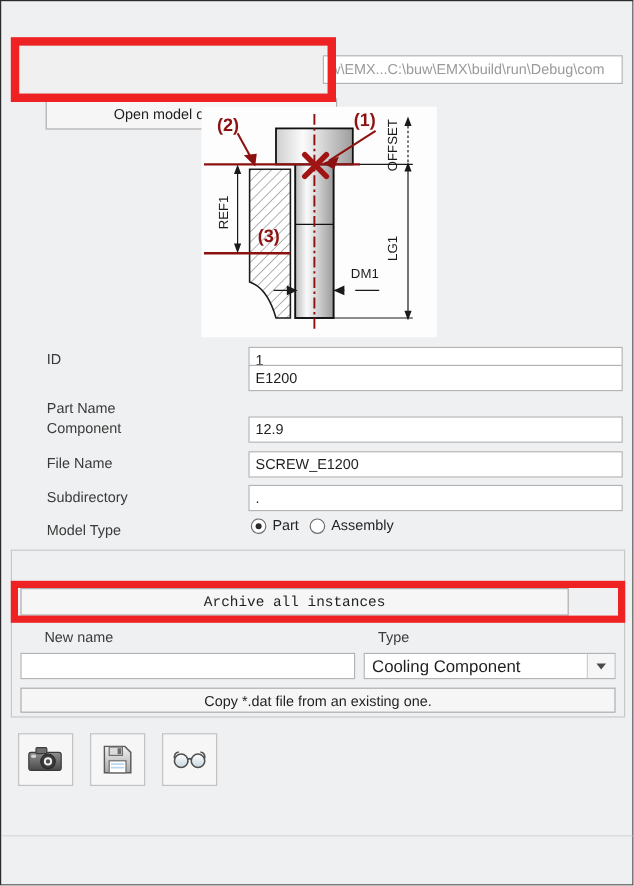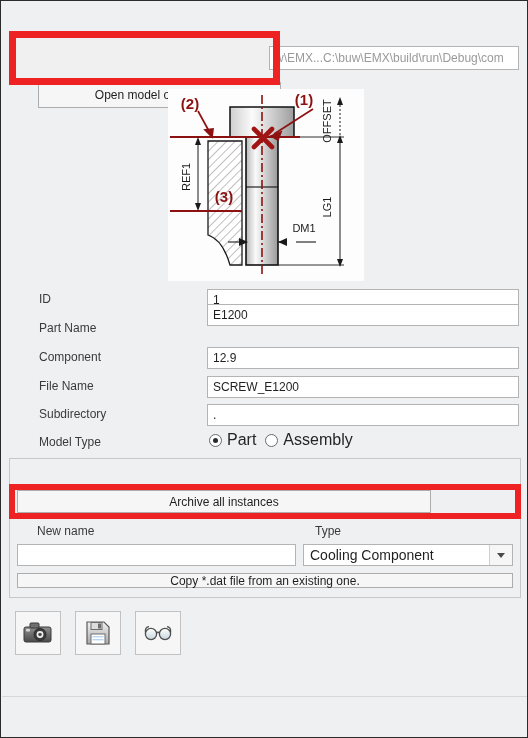--- a/index.html
+++ b/index.html
@@ -112,21 +112,21 @@
     position: absolute;
     left: 208px; top: 430px;
     display: flex;
     align-items: center;
     gap: 9px;
   }
   .radio-opt {
     display: flex;
     align-items: center;
     gap: 5px;
-    font-size: 16px;
+    font-size: 12px;
     color: #252525;
   }
   .radio-dot {
     width: 13px; height: 13px;
     border-radius: 50%;
     border: 1px solid #6b6b6b;
     background: #ffffff;
     box-sizing: border-box;
     position: relative;
     flex: none;
@@ -143,21 +143,21 @@
   
   #group-box {
     position: absolute;
     left: 8px; top: 457px;
     width: 512px; height: 140px;
     border: 1px solid #c8c8c8;
     box-sizing: border-box;
     background: #eff0f1;
   }
   #split-btn   { position:absolute; left:16px; top:462px;  width:496px; height:21px; }
-  #archive-btn { position:absolute; left:16px; top:489px;  width:414px; height:23px; }
+  #archive-btn { position:absolute; left:16px; top:489px;  width:457px; height:23px;font-family:Liberation Mono, monospace; }
   #hl-archive {
     position: absolute;
     left: 8px; top: 483px;
     width: 512px; height: 35px;
     border: 6px solid #ee2222;
     box-sizing: border-box;
     z-index: 6;
     pointer-events: none;
   }
   #newname-lbl { top: 523px; left: 16px; }
@@ -190,21 +190,21 @@
     align-items: center;
     justify-content: center;
     flex: none;
   }
   .caret {
     width: 0; height: 0;
     border-left: 4px solid transparent;
     border-right: 4px solid transparent;
     border-top: 5px solid #4a4a4a;
   }
-  #copy-btn { position:absolute; left:16px; top:572px; width:496px; height:15px; }
+  #copy-btn { position:absolute; left:16px; top:572px; width:496px; height:21px; }
 
   
   .iconbtn {
     position: absolute;
     top: 610px;
     width: 46px; height: 44px;
     background: #f6f6f6;
     border: 1px solid #c2c2c2;
     box-sizing: border-box;
     display: flex;
@@ -318,21 +318,21 @@
       <text x="163" y="32" font-family="Liberation Sans, sans-serif" font-size="11" fill="#1a1a1a" text-anchor="middle" transform="rotate(-90 163 32)">OFFSET</text>
       <text x="163" y="118" font-family="Liberation Sans, sans-serif" font-size="11" fill="#1a1a1a" text-anchor="middle" transform="rotate(-90 163 118)">LG1</text>
       <text x="22" y="88" font-family="Liberation Sans, sans-serif" font-size="11" fill="#1a1a1a" text-anchor="middle" transform="rotate(-90 22 88)">REF1</text>
       <text x="136" y="143" font-family="Liberation Sans, sans-serif" font-size="11" fill="#1a1a1a" text-anchor="middle">DM1</text>
     </svg>
   </div>
 
   <div class="lbl frow-label" style="top:291px">ID</div>
   <div class="field frow-input" style="top:288px">1</div>
 
-  <div class="lbl frow-label" style="top:320px">Part Name</div>
+  <div class="lbl frow-label" style="top:332px">Part Name</div>
   <div class="field frow-input" style="top:303px">E1200</div>
 
   <div class="lbl frow-label" style="top:349px">Component</div>
   <div class="field frow-input" style="top:346px">12.9</div>
 
   <div class="lbl frow-label" style="top:378px">File Name</div>
   <div class="field frow-input" style="top:375px">SCREW_E1200</div>
 
   <div class="lbl frow-label" style="top:406px">Subdirectory</div>
   <div class="field frow-input" style="top:403px">.</div>

